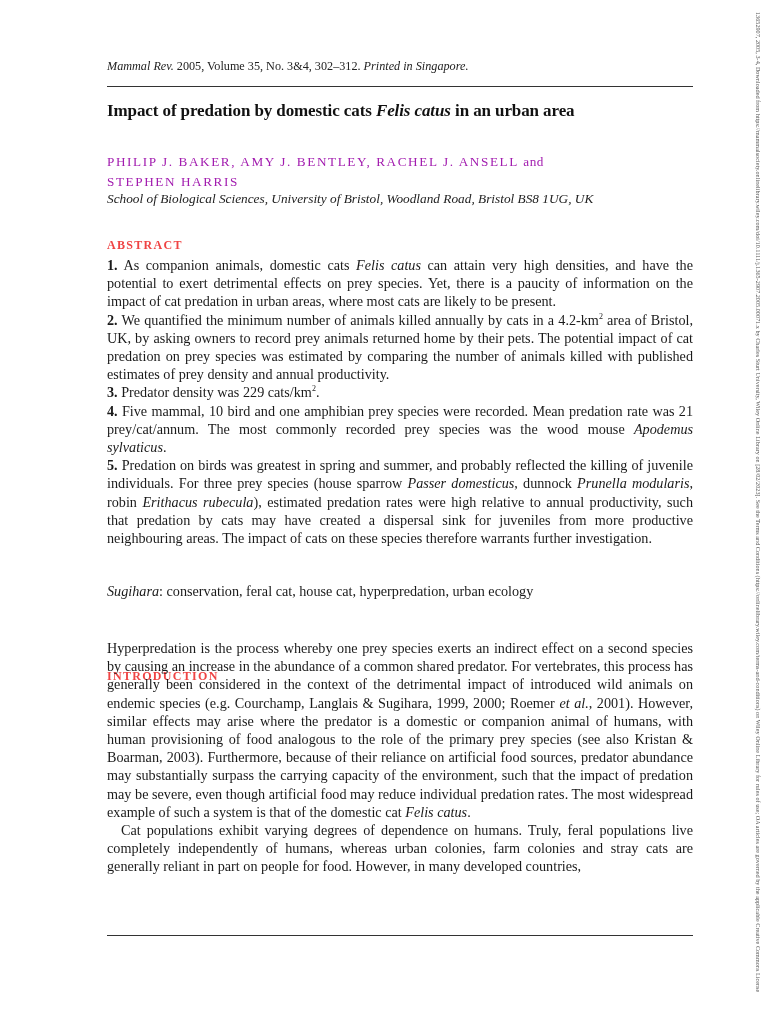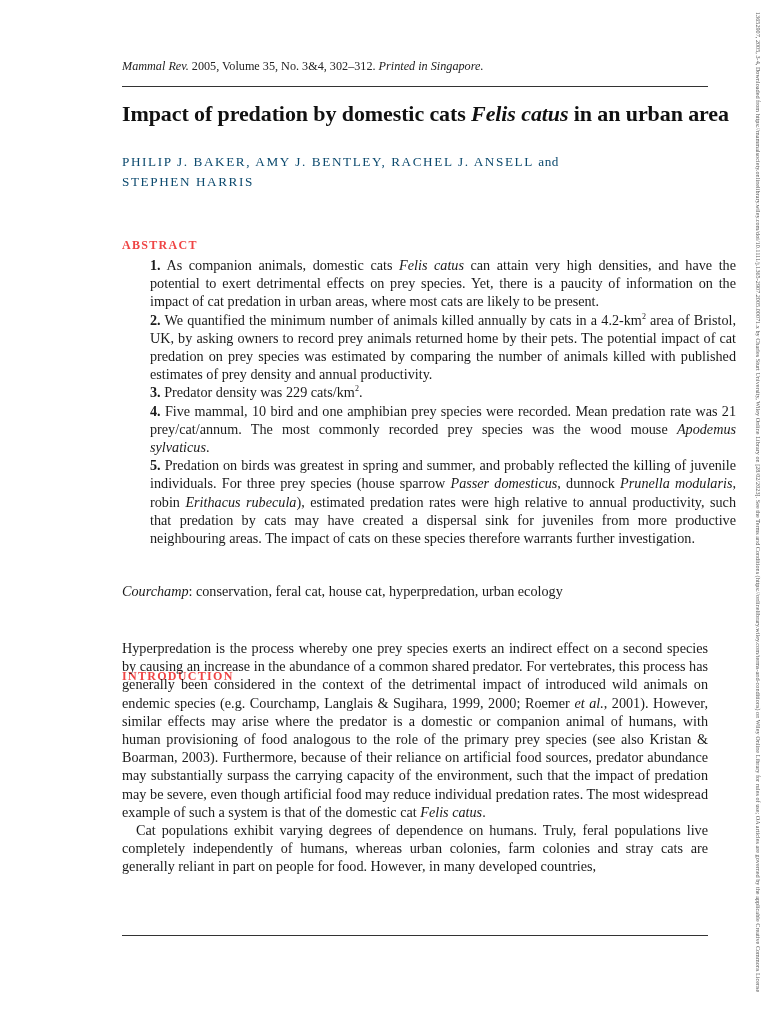--- a/index.html
+++ b/index.html
@@ -10,21 +10,21 @@
   body {
     width: 768px;
     height: 1024px;
     position: relative;
     overflow: hidden;
     font-family: "Liberation Serif", "DejaVu Serif", serif;
     color: #1a1a1a;
   }
   .page {
     position: absolute;
-    left: 122px;
+    left: 107px;
     top: 0;
     width: 586px;
     height: 1024px;
   }
   .running-head {
     position: absolute;
     top: 59px;
     left: 0;
     font-size: 12.2px;
     color: #222;
@@ -38,37 +38,37 @@
     height: 0;
     border-top: 1.2px solid #333;
   }
   .rule-top { top: 86px; }
   .rule-bottom { top: 935px; }
   .title {
     position: absolute;
     top: 101px;
     left: 0;
     width: 600px;
-    font-size: 22px;
+    font-size: 17px;
     font-weight: bold;
     white-space: nowrap;
     margin: 0;
     color: #111;
     letter-spacing: -0.1px;
   }
   .title i { font-style: italic; }
   .authors {
     position: absolute;
     top: 152px;
     left: 0;
     width: 586px;
     font-size: 13.2px;
     letter-spacing: 1.6px;
     line-height: 20px;
-    color: #0c4a6e;
+    color: #a21caf;
   }
   .authors .and {
     letter-spacing: 0.5px;
   }
   .affiliation {
     position: absolute;
     top: 191px;
     left: 0;
     font-size: 13.3px;
     font-style: italic;
@@ -93,21 +93,21 @@
     font-size: 14.2px;
     line-height: 18.2px;
     text-align: justify;
     color: #1a1a1a;
   }
   .body-block p {
     margin: 0;
   }
   .body-block b { font-weight: bold; }
   .body-block i { font-style: italic; }
-  .abstract-body { top: 256px; margin-left: 28px; }
+  .abstract-body { top: 256px; }
   .keywords {
     position: absolute;
     top: 583px;
     left: 0;
     font-size: 14.2px;
     white-space: nowrap;
     color: #1a1a1a;
   }
   .keywords i { font-style: italic; }
   .intro-body { top: 639px; }
@@ -154,32 +154,33 @@
 
   <div class="rule rule-top"></div>
 
   <h1 class="title"><span>Impact of predation by domestic cats </span><i>Felis catus</i><span> in an urban area</span></h1>
 
   <div class="authors">
     <span>PHILIP J. BAKER, AMY J. BENTLEY, RACHEL J. ANSELL </span><span class="and">and</span><br>
     <span>STEPHEN HARRIS</span>
   </div>
 
+  <div class="affiliation">School of Biological Sciences, University of Bristol, Woodland Road, Bristol BS8 1UG, UK</div>
 
   <h2 class="section-head abstract-head">ABSTRACT</h2>
 
   <div class="body-block abstract-body">
     <p><b>1.</b><span> As companion animals, domestic cats </span><i>Felis catus</i><span> can attain very high densities, and have the potential to exert detrimental effects on prey species. Yet, there is a paucity of information on the impact of cat predation in urban areas, where most cats are likely to be present.</span></p>
     <p><b>2.</b><span> We quantified the minimum number of animals killed annually by cats in a 4.2-km</span><sup>2</sup><span> area of Bristol, UK, by asking owners to record prey animals returned home by their pets. The potential impact of cat predation on prey species was estimated by comparing the number of animals killed with published estimates of prey density and annual productivity.</span></p>
     <p><b>3.</b><span> Predator density was 229 cats/km</span><sup>2</sup><span>.</span></p>
     <p><b>4.</b><span> Five mammal, 10 bird and one amphibian prey species were recorded. Mean predation rate was 21 prey/cat/annum. The most commonly recorded prey species was the wood mouse </span><i>Apodemus sylvaticus</i><span>.</span></p>
     <p><b>5.</b><span> Predation on birds was greatest in spring and summer, and probably reflected the killing of juvenile individuals. For three prey species (house sparrow </span><i>Passer domesticus</i><span>, dunnock </span><i>Prunella modularis</i><span>, robin </span><i>Erithacus rubecula</i><span>), estimated predation rates were high relative to annual productivity, such that predation by cats may have created a dispersal sink for juveniles from more productive neighbouring areas. The impact of cats on these species therefore warrants further investigation.</span></p>
   </div>
 
-  <div class="keywords"><i>Courchamp</i><span>: conservation, feral cat, house cat, hyperpredation, urban ecology</span></div>
+  <div class="keywords"><i>Sugihara</i><span>: conservation, feral cat, house cat, hyperpredation, urban ecology</span></div>
 
   <h2 class="section-head intro-head">INTRODUCTION</h2>
 
   <div class="body-block intro-body">
     <p><span>Hyperpredation is the process whereby one prey species exerts an indirect effect on a second species by causing an increase in the abundance of a common shared predator. For verte­brates, this process has generally been considered in the context of the detrimental impact of introduced wild animals on endemic species (e.g. Courchamp, Langlais &amp; Sugihara, 1999, 2000; Roemer </span><i>et al.</i><span>, 2001). However, similar effects may arise where the predator is a domestic or companion animal of humans, with human provisioning of food analogous to the role of the primary prey species (see also Kristan &amp; Boarman, 2003). Furthermore, because of their reliance on artificial food sources, predator abundance may substantially surpass the carrying capacity of the environment, such that the impact of predation may be severe, even though artificial food may reduce individual predation rates. The most widespread example of such a system is that of the domestic cat </span><i>Felis catus</i><span>.</span></p>
     <p class="indent">Cat populations exhibit varying degrees of dependence on humans. Truly, feral populations live completely independently of humans, whereas urban colonies, farm colonies and stray cats are generally reliant in part on people for food. However, in many developed countries,</p>
   </div>
 
   <div class="rule rule-bottom"></div>
 

